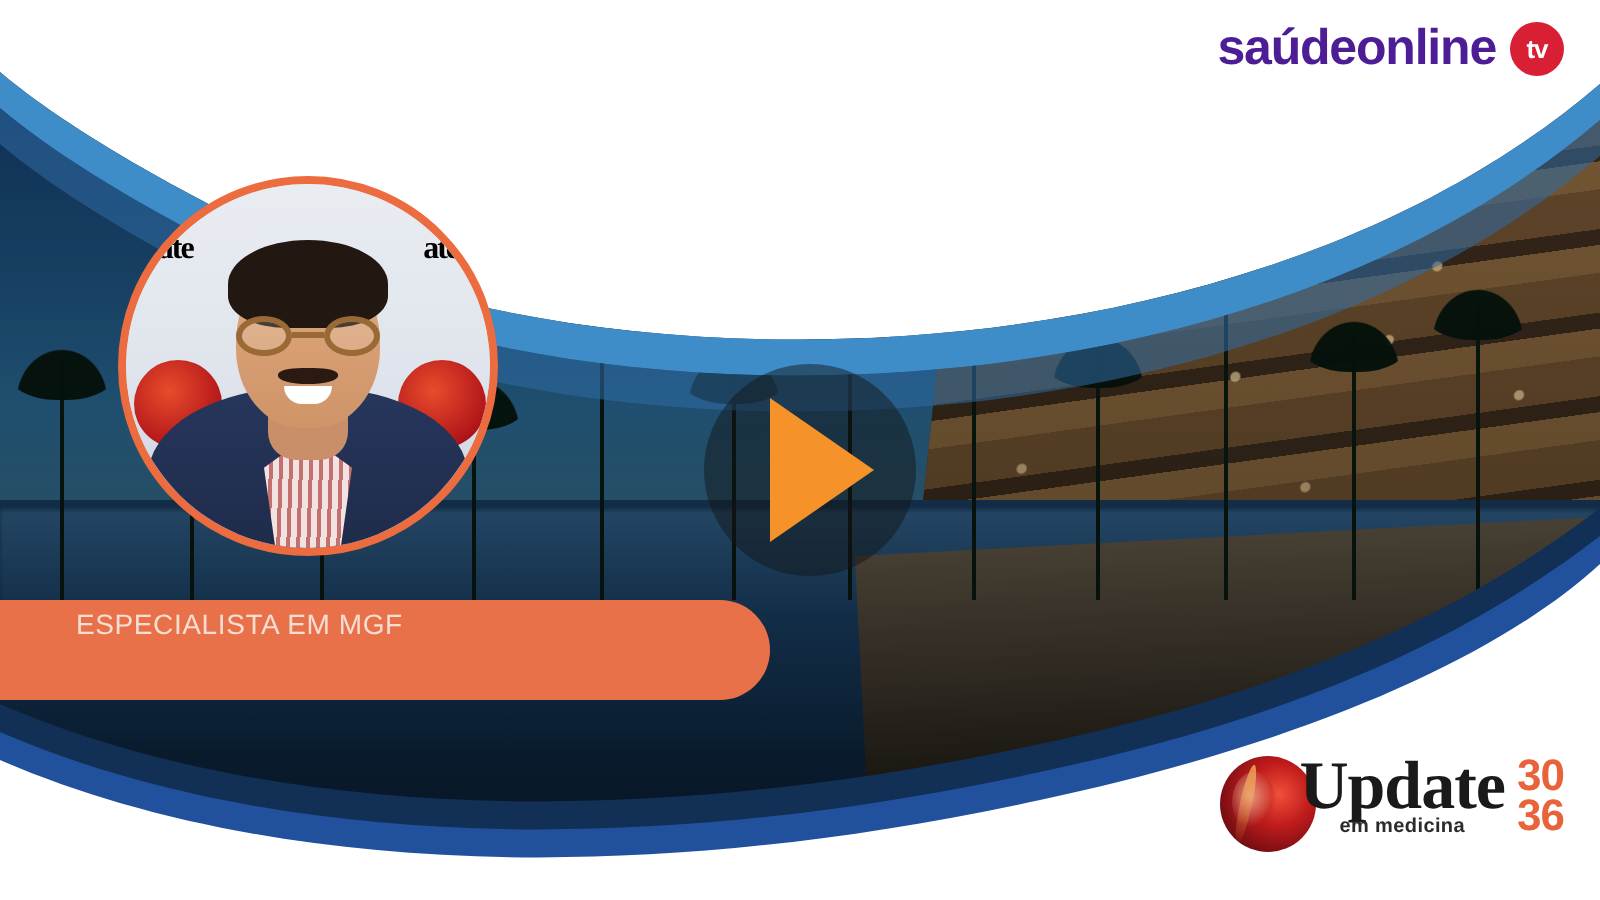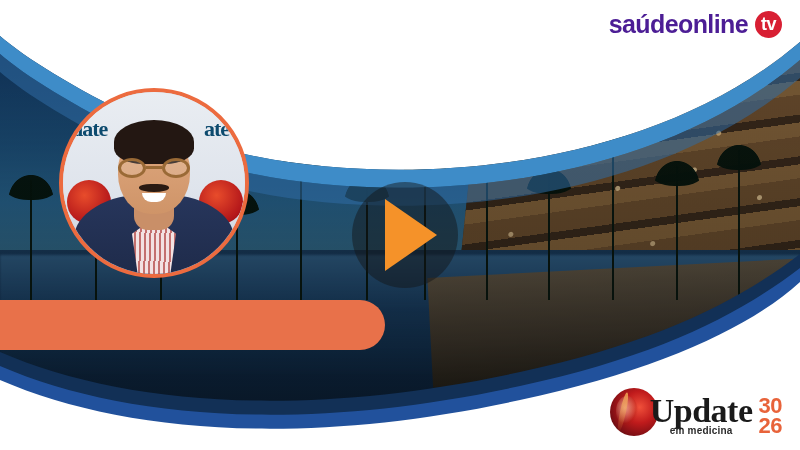--- a/index.html
+++ b/index.html
@@ -130,21 +130,21 @@
     color: #4c1d95;
     letter-spacing: -0.6px;
     line-height: 1;
   }
   .logo-tv {
     width: 27px;
     height: 27px;
     border-radius: 50%;
     background: #d81f33;
     color: #ffffff;
-    font-size: 18px;
+    font-size: 13px;
     font-weight: bold;
     display: flex;
     align-items: center;
     justify-content: center;
     letter-spacing: -0.5px;
   }
 
   
   .portrait {
     position: absolute;
@@ -160,22 +160,22 @@
   }
   .pt-backdrop {
     position: absolute;
     left: 0; top: 0; right: 0; bottom: 0;
     background: linear-gradient(180deg, #e9edf2 0%, #dfe4ec 55%, #c8cfdb 100%);
   }
   .pt-logoleft, .pt-logoright {
     position: absolute;
     top: 24px;
     font-family: "Liberation Serif", serif;
-    font-size: 22px;
-    color: #0c4a6e;
+    font-size: 16px;
+    color: #000000;
     font-weight: bold;
     letter-spacing: -1px;
   }
   .pt-logoleft { left: 8px; }
   .pt-logoright { right: 16px; }
   .pt-red {
     position: absolute;
     top: 88px;
     width: 44px; height: 44px;
     border-radius: 50%;
@@ -337,23 +337,23 @@
     font-size: 14px;
     font-weight: normal;
     letter-spacing: 0.3px;
     line-height: 1.25;
   }
 
   
   .update-logo {
     position: absolute;
     right: 18px;
-    bottom: 14px;
+    bottom: 24px;
     display: flex;
-    align-items: flex-end;
+    align-items: flex-start;
     gap: 4px;
     margin-top: 45px;
   }
   .ul-emblem {
     width: 48px;
     height: 48px;
     border-radius: 50%;
     background:
       radial-gradient(circle at 62% 40%, #f0503a 0%, #c01b1c 38%, #7d0f14 70%, #2a0b0a 100%);
     position: relative;
@@ -474,27 +474,28 @@
     <div class="pt-moustache"></div>
     <div class="pt-smile"></div>
   </div>
 
 
   <div class="play-btn" aria-label="Reproduzir vídeo">
     <span class="play-tri"></span>
   </div>
 
   <div class="name-banner">
+    <div class="name-sub">ESPECIALISTA EM MGF</div>
   </div>
 
   <div class="update-logo">
     <span class="ul-emblem"></span>
     <span class="ul-wordwrap">
       <span class="ul-word">Update</span>
       <span class="ul-sub" style="display:block;font-weight:bold;">em medicina</span>
     </span>
     <span style="display:flex;flex-direction:column;">
       <span class="ul-year">30</span>
-      <span class="ul-year">26</span>
+      <span class="ul-year">36</span>
     </span>
   </div>
 
 </div>
 
 </body></html>

